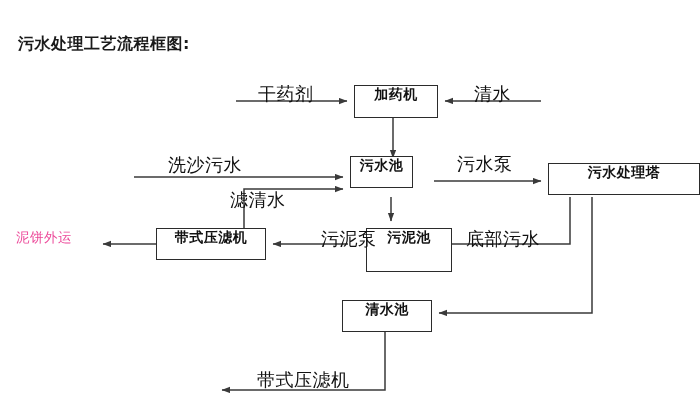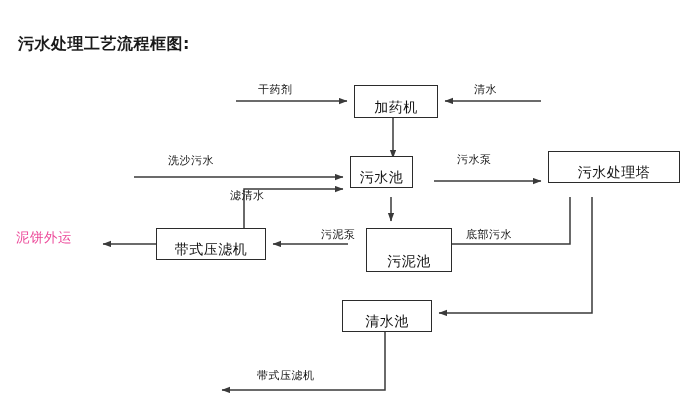--- a/index.html
+++ b/index.html
@@ -23,31 +23,32 @@
     white-space:nowrap;
     margin-top:15px;
   }
 
   .node{
     position:absolute;
     box-sizing:border-box;
     border:1.6px solid #2b2b2b;
     background:#ffffff;
     display:flex;
-    align-items:flex-end;
+    align-items:flex-start;
     justify-content:center;
     font-size:14px;
     color:#111111;
     white-space:nowrap;
     letter-spacing:0.5px;
+    font-weight:bold;
   }
 
   .edge-label{
     position:absolute;
-    font-size:11px;
+    font-size:18px;
     color:#111111;
     white-space:nowrap;
     letter-spacing:0.5px;
     background:transparent;
   }
   .terminal-label{
     position:absolute;
     font-size:13.5px;
     color:#ec4899;
     white-space:nowrap;
@@ -97,21 +98,21 @@
   </svg>
 
   <div class="node" style="left:354px;top:85px;width:84px;height:33px;">
     <span>加药机</span>
   </div>
 
   <div class="node" style="left:350px;top:156px;width:63px;height:32px;">
     <span>污水池</span>
   </div>
 
-  <div class="node" style="left:548px;top:151px;width:132px;height:32px;">
+  <div class="node" style="left:548px;top:163px;width:152px;height:32px;">
     <span>污水处理塔</span>
   </div>
 
   <div class="node" style="left:156px;top:228px;width:110px;height:32px;">
     <span>带式压滤机</span>
   </div>
 
   <div class="node" style="left:366px;top:228px;width:86px;height:44px;">
     <span>污泥池</span>
   </div>

